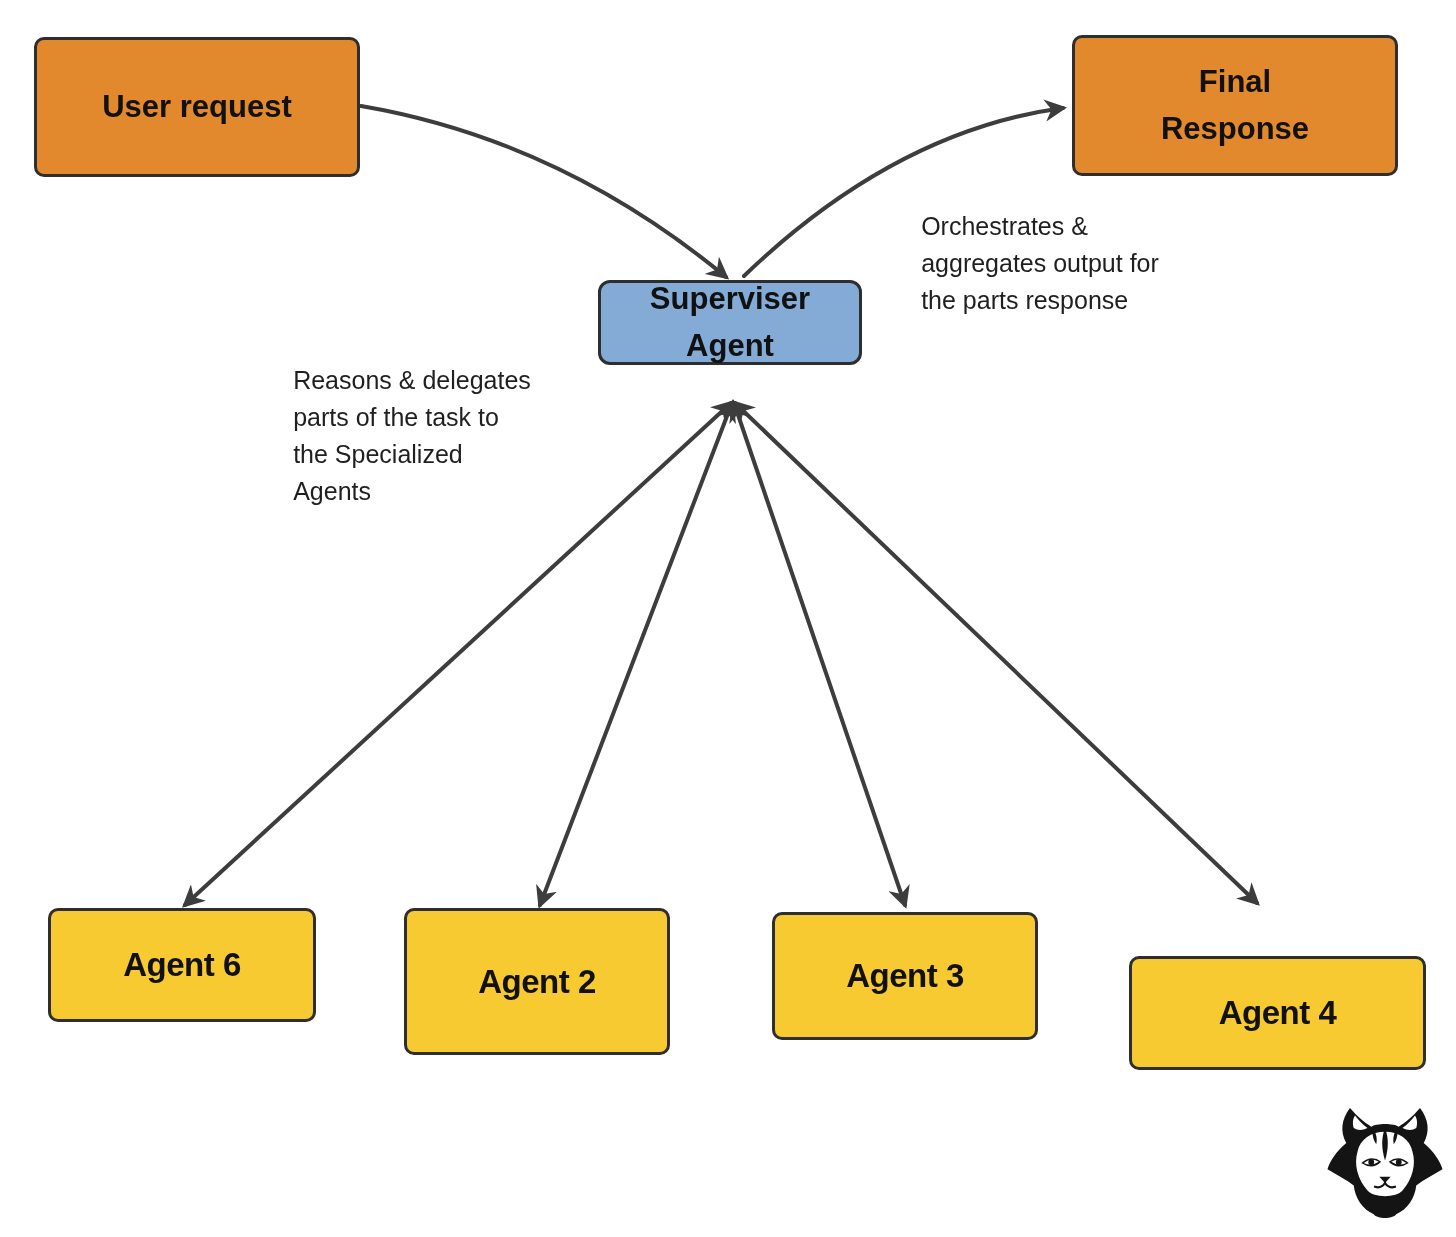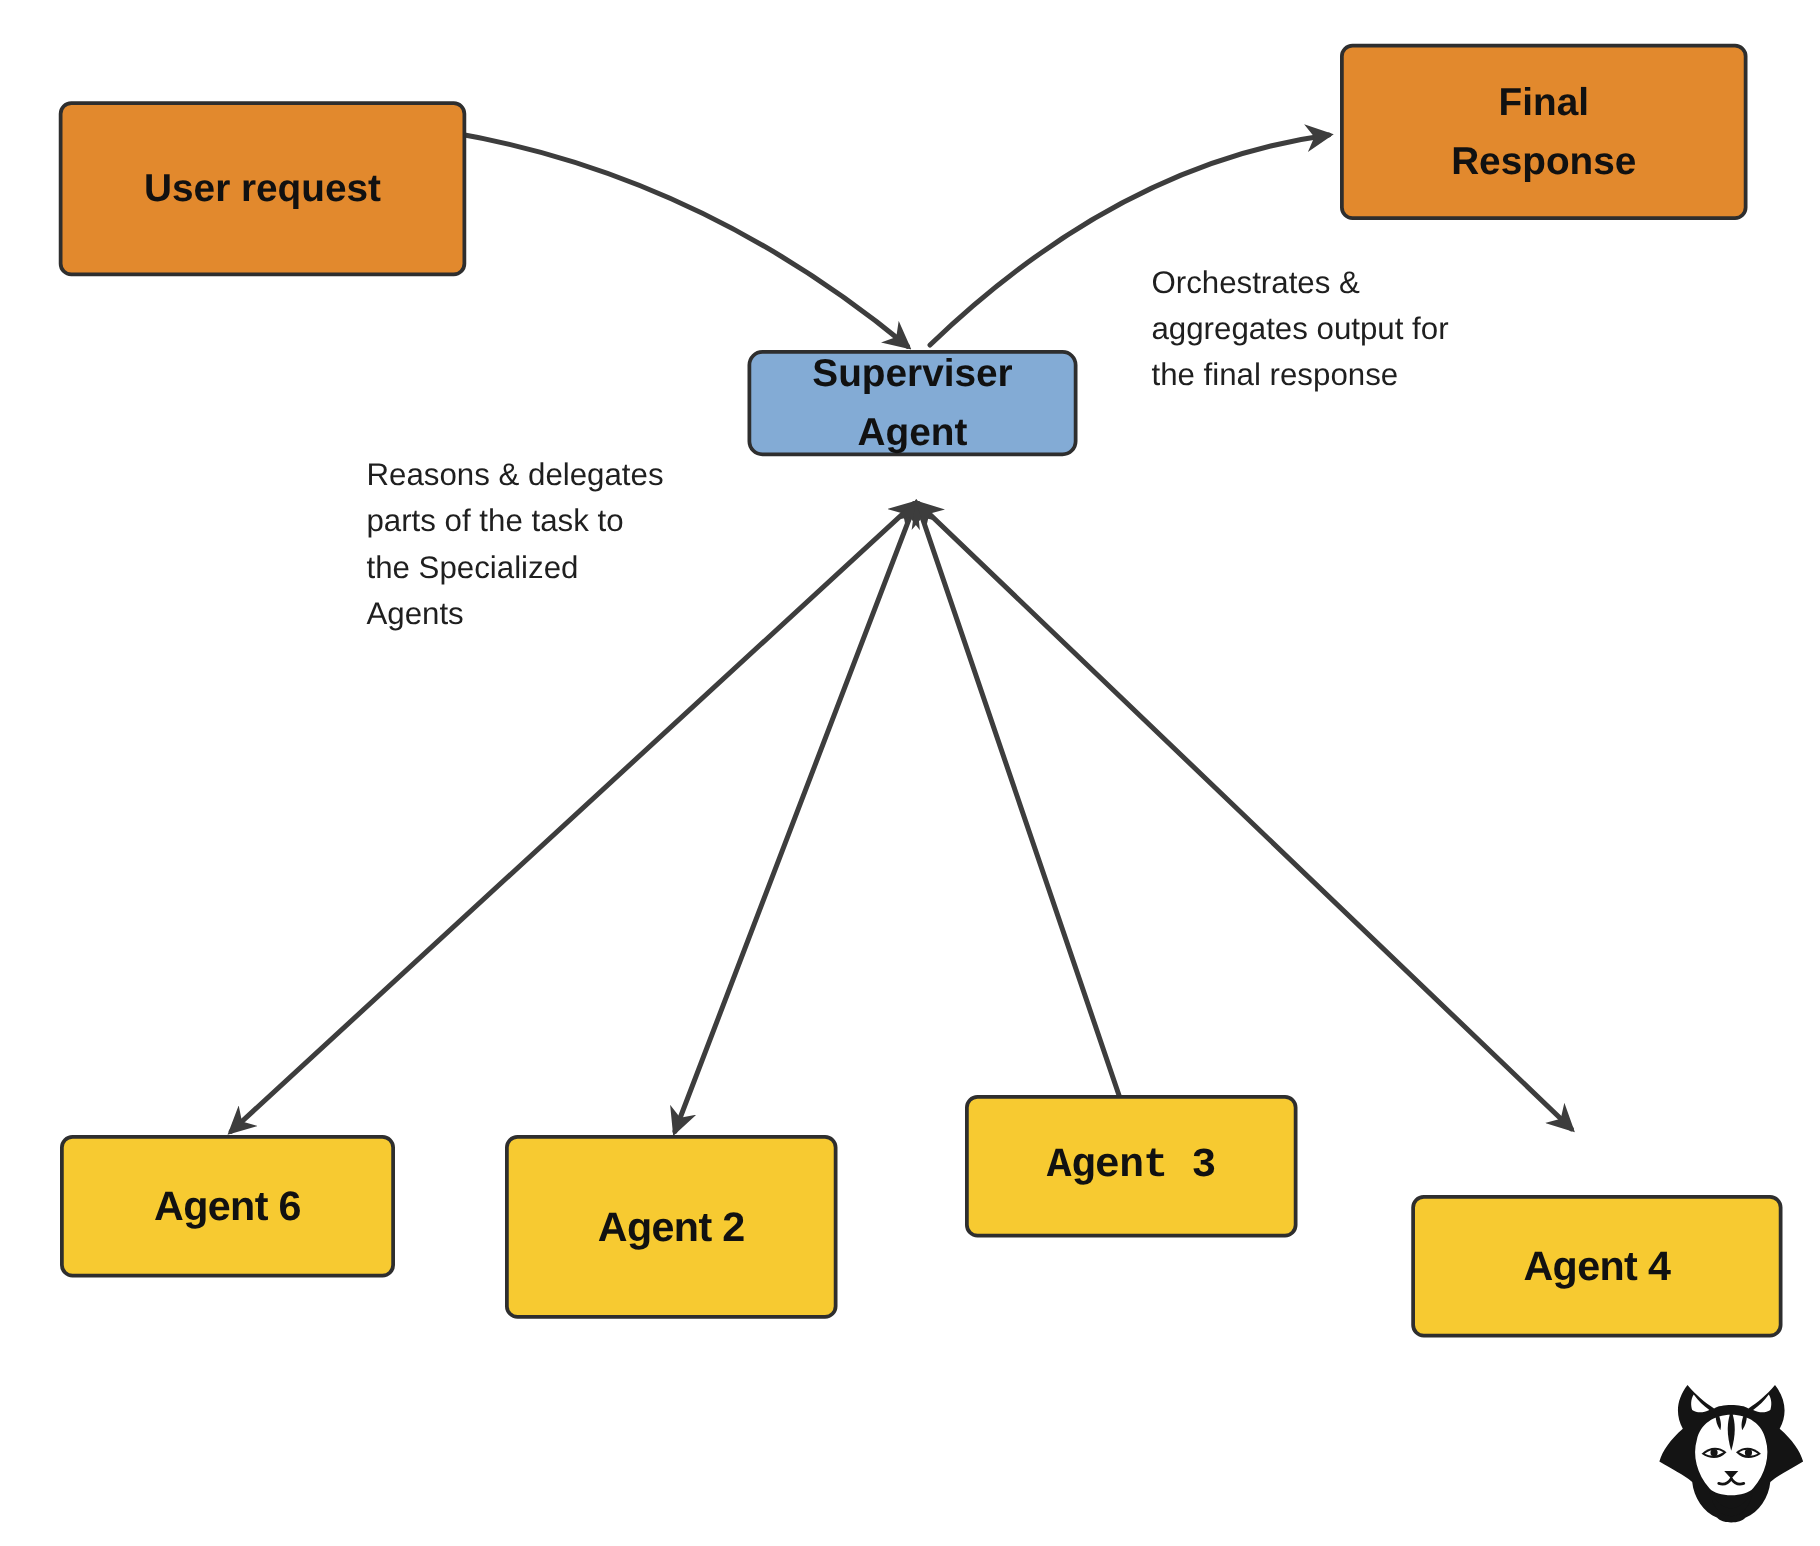--- a/index.html
+++ b/index.html
@@ -43,26 +43,26 @@
     border: 3px solid var(--border);
     border-radius: 10px;
     color: var(--text);
     font-weight: 700;
     text-align: center;
     line-height: 1.5;
   }
   .node.orange { background: var(--orange); font-size: 31px; }
   .node.blue   { background: var(--blue);   font-size: 31px; border-radius: 12px; }
   .node.yellow { background: var(--yellow); font-size: 33px; letter-spacing: -0.5px; }
-  .node-user-request   { left: 47px;   top: 37px;  width: 326px; height: 140px; margin-top: 44px; }
+  .node-user-request   { left: 34px;   top: 37px;  width: 326px; height: 140px; }
   .node-final-response { left: 1072px; top: 35px;  width: 326px; height: 141px; }
   .node-supervisor     { left: 598px;  top: 280px; width: 264px; height: 85px; }
   .node-agent-1 { left: 48px;   top: 908px; width: 268px; height: 114px; }
   .node-agent-2 { left: 404px;  top: 908px; width: 266px; height: 147px; }
-  .node-agent-3 { left: 772px;  top: 876px; width: 266px; height: 114px; font-family: Liberation Mono, monospace; }
+  .node-agent-3 { left: 772px;  top: 912px; width: 266px; height: 128px; }
   .node-agent-4 { left: 1129px; top: 956px; width: 297px; height: 114px; }
   .annotation {
     position: absolute;
     transform: translateX(-50%);
     text-align: left;
     color: #1F1F1F;
     font-size: 25px;
     line-height: 37px;
     white-space: nowrap;
   }
@@ -119,21 +119,21 @@
   <div class="node yellow node-agent-3">
     <div>Agent 3</div>
   </div>
   <div class="node yellow node-agent-4">
     <div>Agent 4</div>
   </div>
 
   <div class="annotation annotation-orchestrates">
     <div>Orchestrates &amp;</div>
     <div>aggregates output for</div>
-    <div>the final response</div>
+    <div>the parts response</div>
   </div>
 
   <div class="annotation annotation-delegates">
     <div>Reasons &amp; delegates</div>
     <div>parts of the task to</div>
     <div>the Specialized</div>
     <div>Agents</div>
   </div>
 
   <svg class="logo" viewBox="0 0 100 104">

